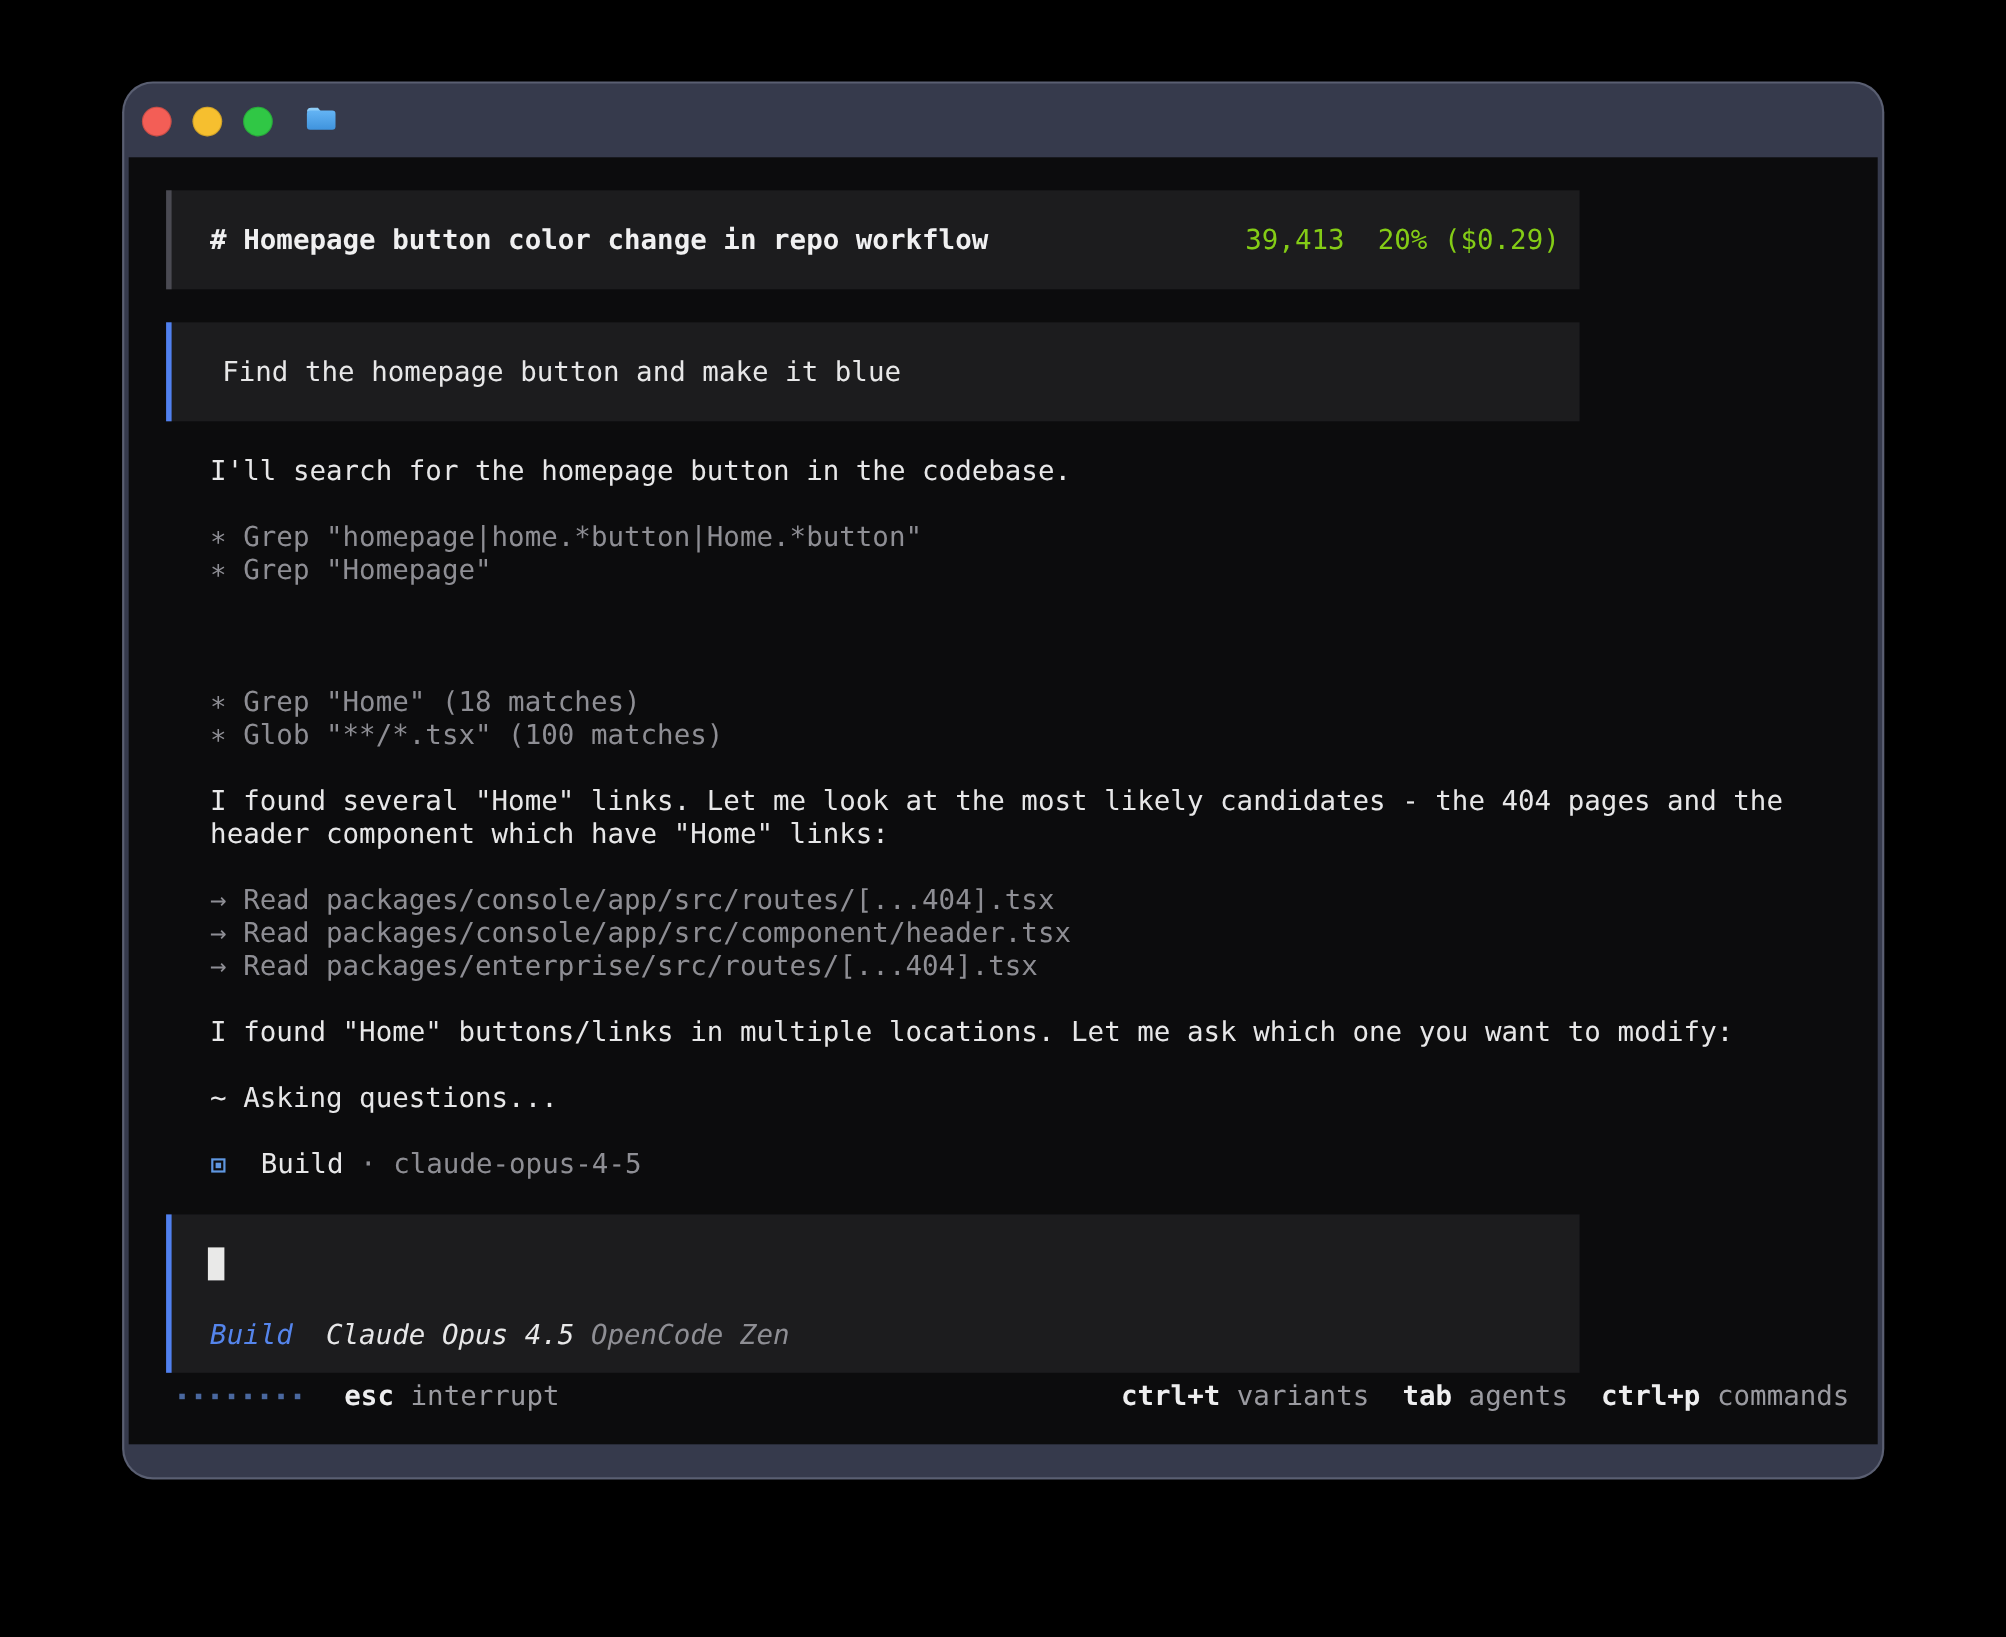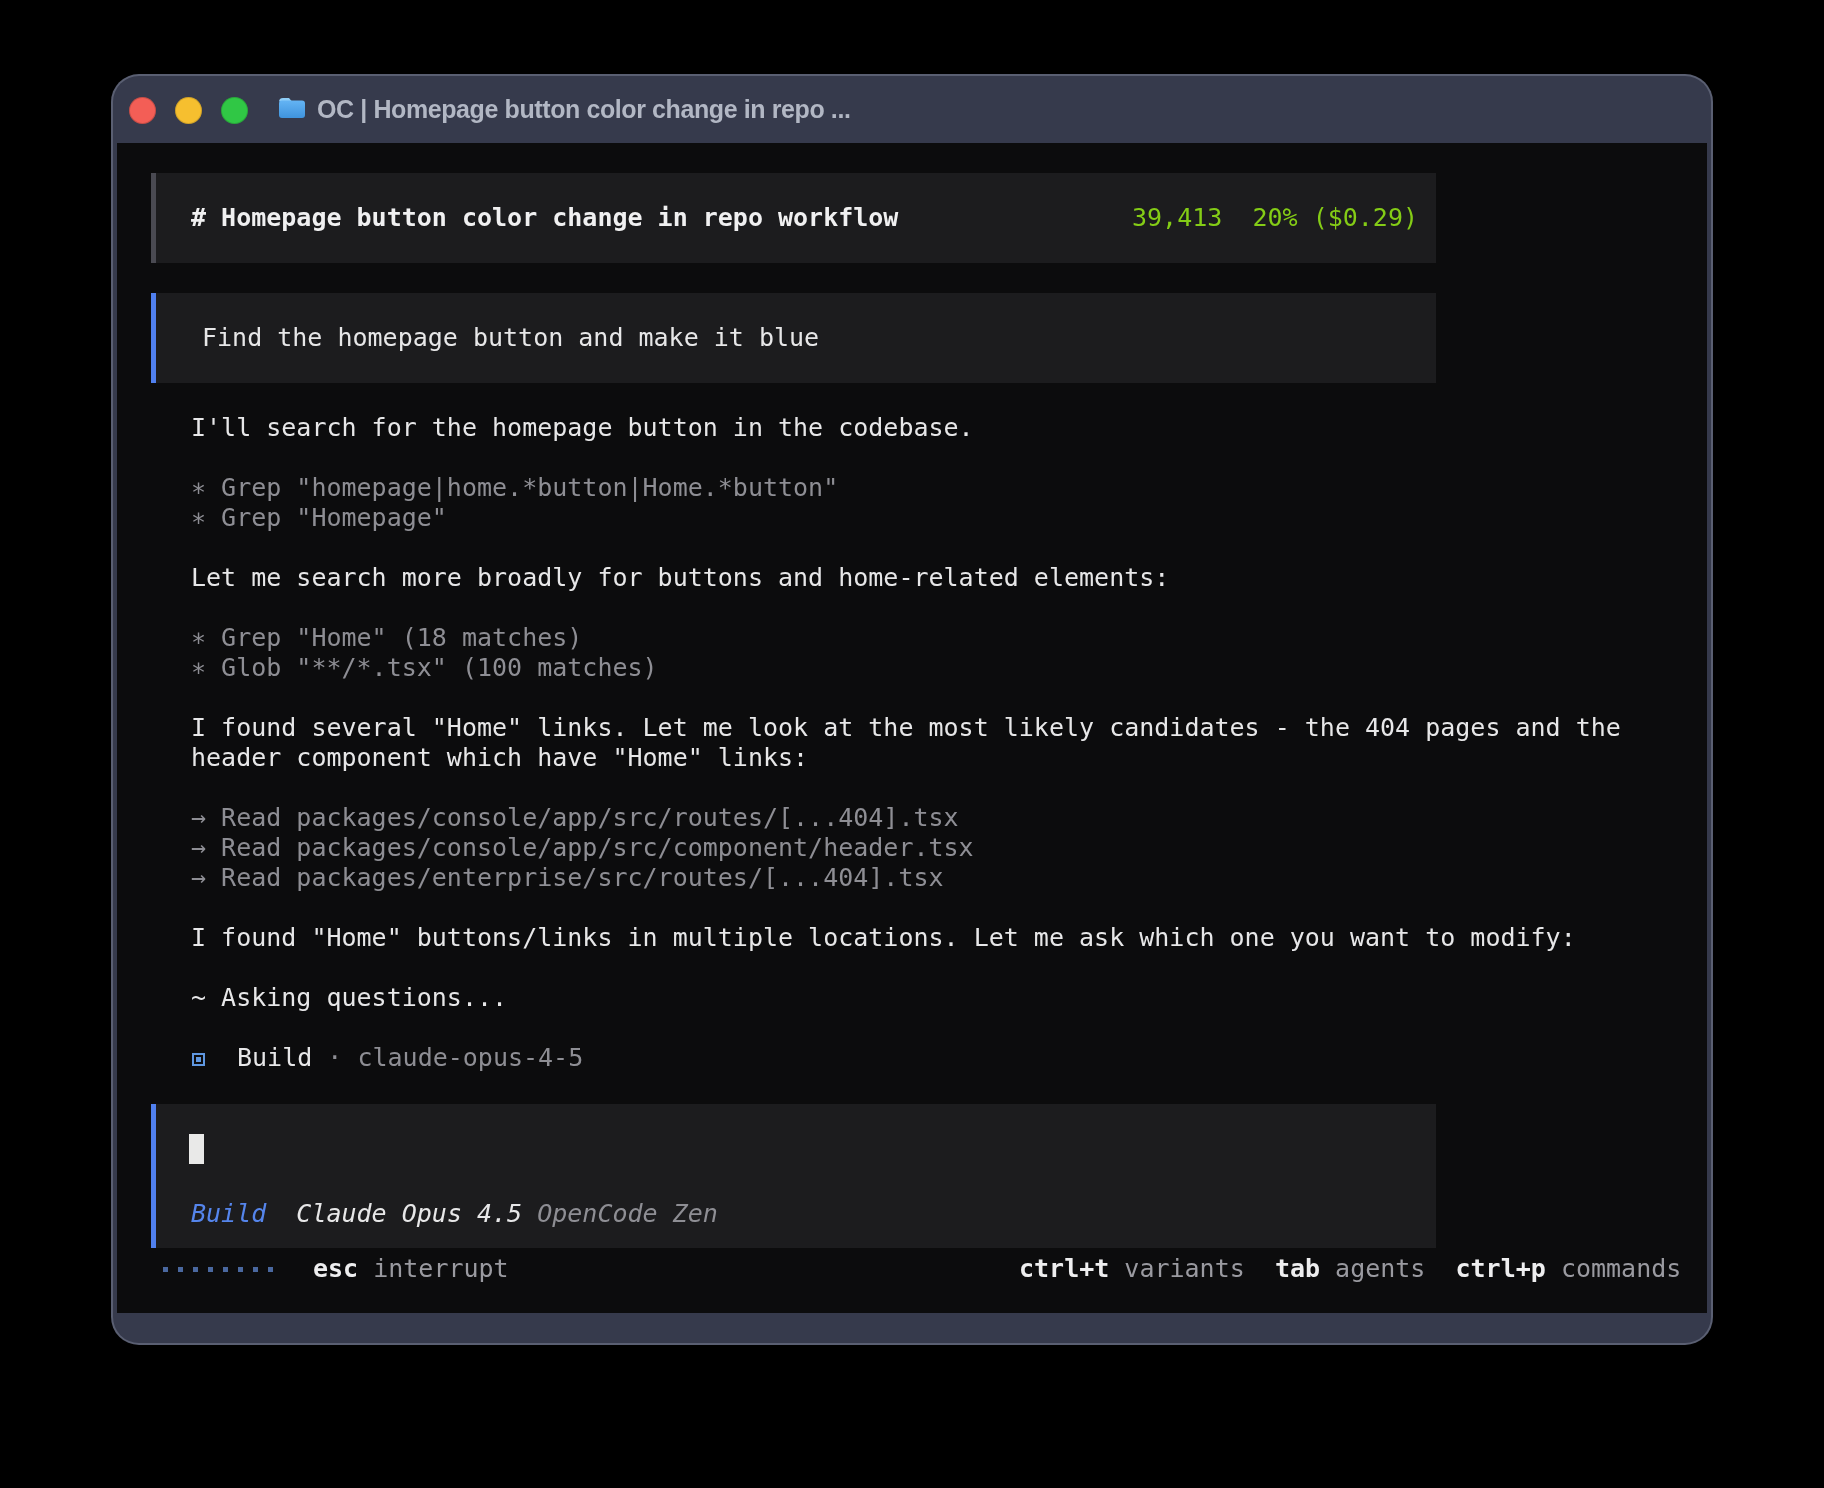--- a/index.html
+++ b/index.html
@@ -76,38 +76,36 @@
         <defs>
           <linearGradient id="fg" x1="0" y1="0" x2="0" y2="1">
             <stop offset="0" stop-color="#64b4f4"></stop>
             <stop offset="1" stop-color="#3f93dd"></stop>
           </linearGradient>
         </defs>
         <path d="M2 8 q0 -4 4 -4 h6 l3 3.5 h-13 z" fill="#8ecdf8"></path>
         <rect x="2" y="6.5" width="26" height="17.5" rx="3" fill="url(#fg)"></rect>
       </svg>
     </span>
-    <span class="titletext">OC | Homepage button color change in repo ...</span>
   </div>
 
   <div class="content">
 
     <div class="block gray-border" style="top:30px; height:90px;">
       <span class="line mono-b t-bold-white header-line"># Homepage button color change in repo workflow</span>
       <span class="line t-dimgray header-stats">39,413  20% ($0.29)</span>
     </div>
 
     <div class="block blue-border" style="top:150px; height:90px;">
       <span class="line" style="left:46px; top:30px;">Find the homepage button and make it blue</span>
     </div>
 
     <span class="line t-white" style="top:270px;">I'll search for the homepage button in the codebase.</span>
     <span class="line t-gray" style="top:330px;">∗ Grep "homepage|home.*button|Home.*button"</span>
     <span class="line t-gray" style="top:360px;">∗ Grep "Homepage"</span>
-    <span class="line t-white" style="top:420px;">Let me search more broadly for buttons and home-related elements:</span>
     <span class="line t-gray" style="top:480px;">∗ Grep "Home" (18 matches)</span>
     <span class="line t-gray" style="top:510px;">∗ Glob "**/*.tsx" (100 matches)</span>
     <span class="line t-white" style="top:570px;">I found several "Home" links. Let me look at the most likely candidates - the 404 pages and the</span>
     <span class="line t-white" style="top:600px;">header component which have "Home" links:</span>
     <span class="line t-gray" style="top:660px;">→ Read packages/console/app/src/routes/[...404].tsx</span>
     <span class="line t-gray" style="top:690px;">→ Read packages/console/app/src/component/header.tsx</span>
     <span class="line t-gray" style="top:720px;">→ Read packages/enterprise/src/routes/[...404].tsx</span>
     <span class="line t-white" style="top:780px;">I found "Home" buttons/links in multiple locations. Let me ask which one you want to modify:</span>
     <span class="line t-white" style="top:840px;">~ Asking questions...</span>
 

